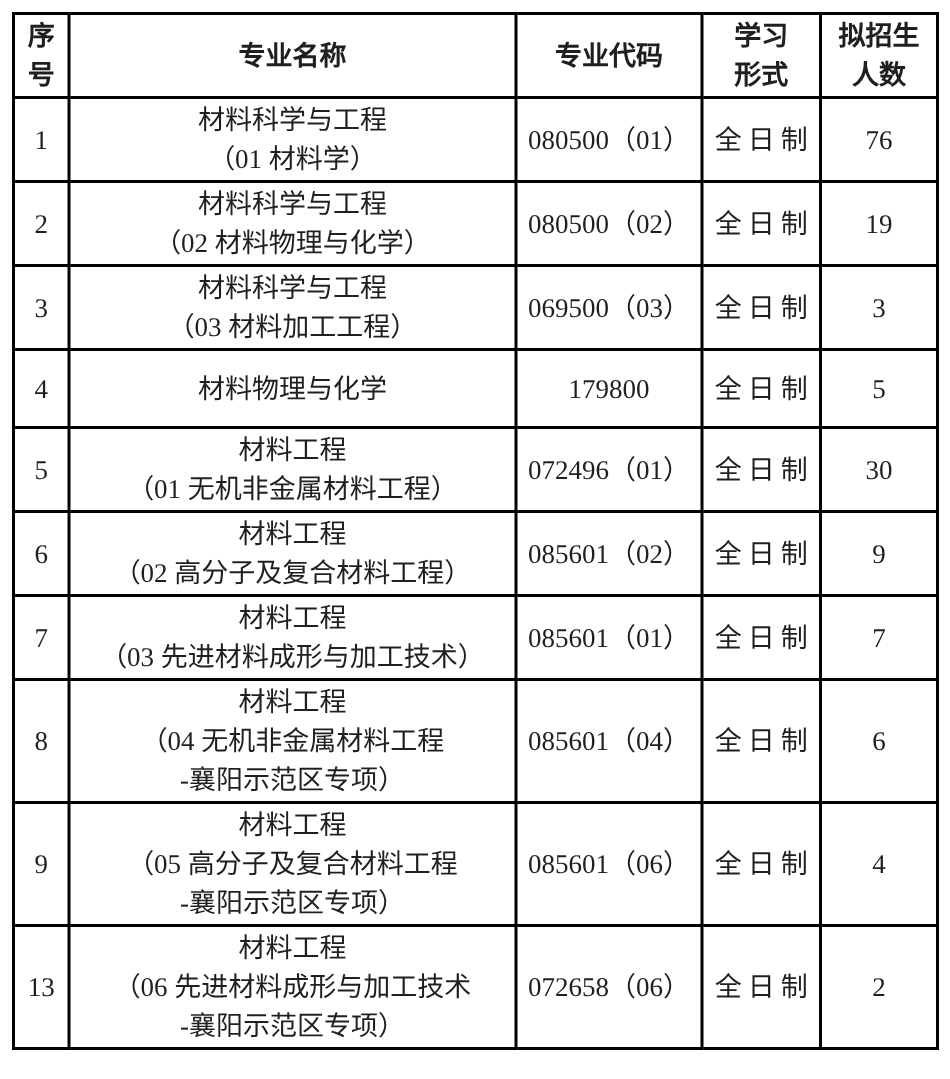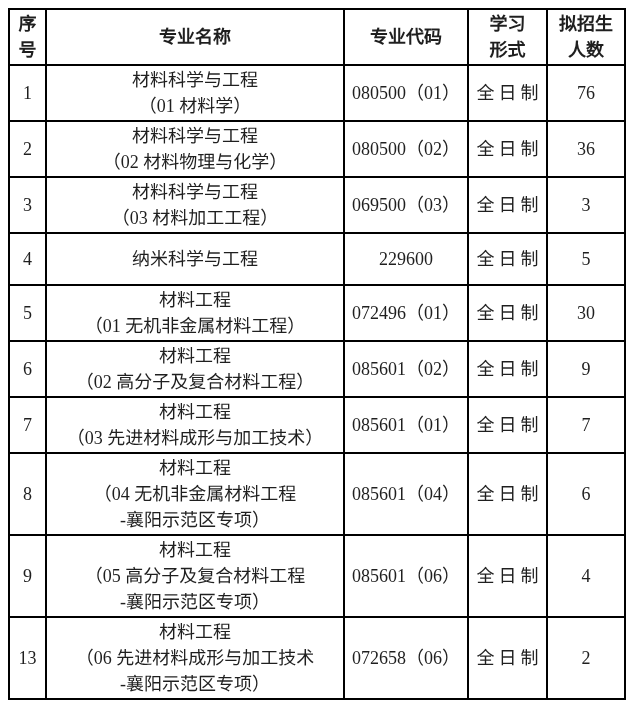--- a/index.html
+++ b/index.html
@@ -84,36 +84,36 @@
     <td class="col-form">全日制</td>
     <td class="col-count">76</td>
   </tr>
 
   <tr>
     <td class="col-index">2</td>
     <td class="col-name">材料科学与工程
 （02 材料物理与化学）</td>
     <td class="col-code">080500（02）</td>
     <td class="col-form">全日制</td>
-    <td class="col-count">36</td>
+    <td class="col-count">19</td>
   </tr>
 
   <tr>
     <td class="col-index">3</td>
     <td class="col-name">材料科学与工程
 （03 材料加工工程）</td>
     <td class="col-code">069500（03）</td>
     <td class="col-form">全日制</td>
     <td class="col-count">3</td>
   </tr>
 
   <tr>
     <td class="col-index">4</td>
-    <td class="col-name">纳米科学与工程</td>
-    <td class="col-code">229600</td>
+    <td class="col-name">材料物理与化学</td>
+    <td class="col-code">179800</td>
     <td class="col-form">全日制</td>
     <td class="col-count">5</td>
   </tr>
 
   <tr>
     <td class="col-index">5</td>
     <td class="col-name">材料工程
 （01 无机非金属材料工程）</td>
     <td class="col-code">072496（01）</td>
     <td class="col-form">全日制</td>

